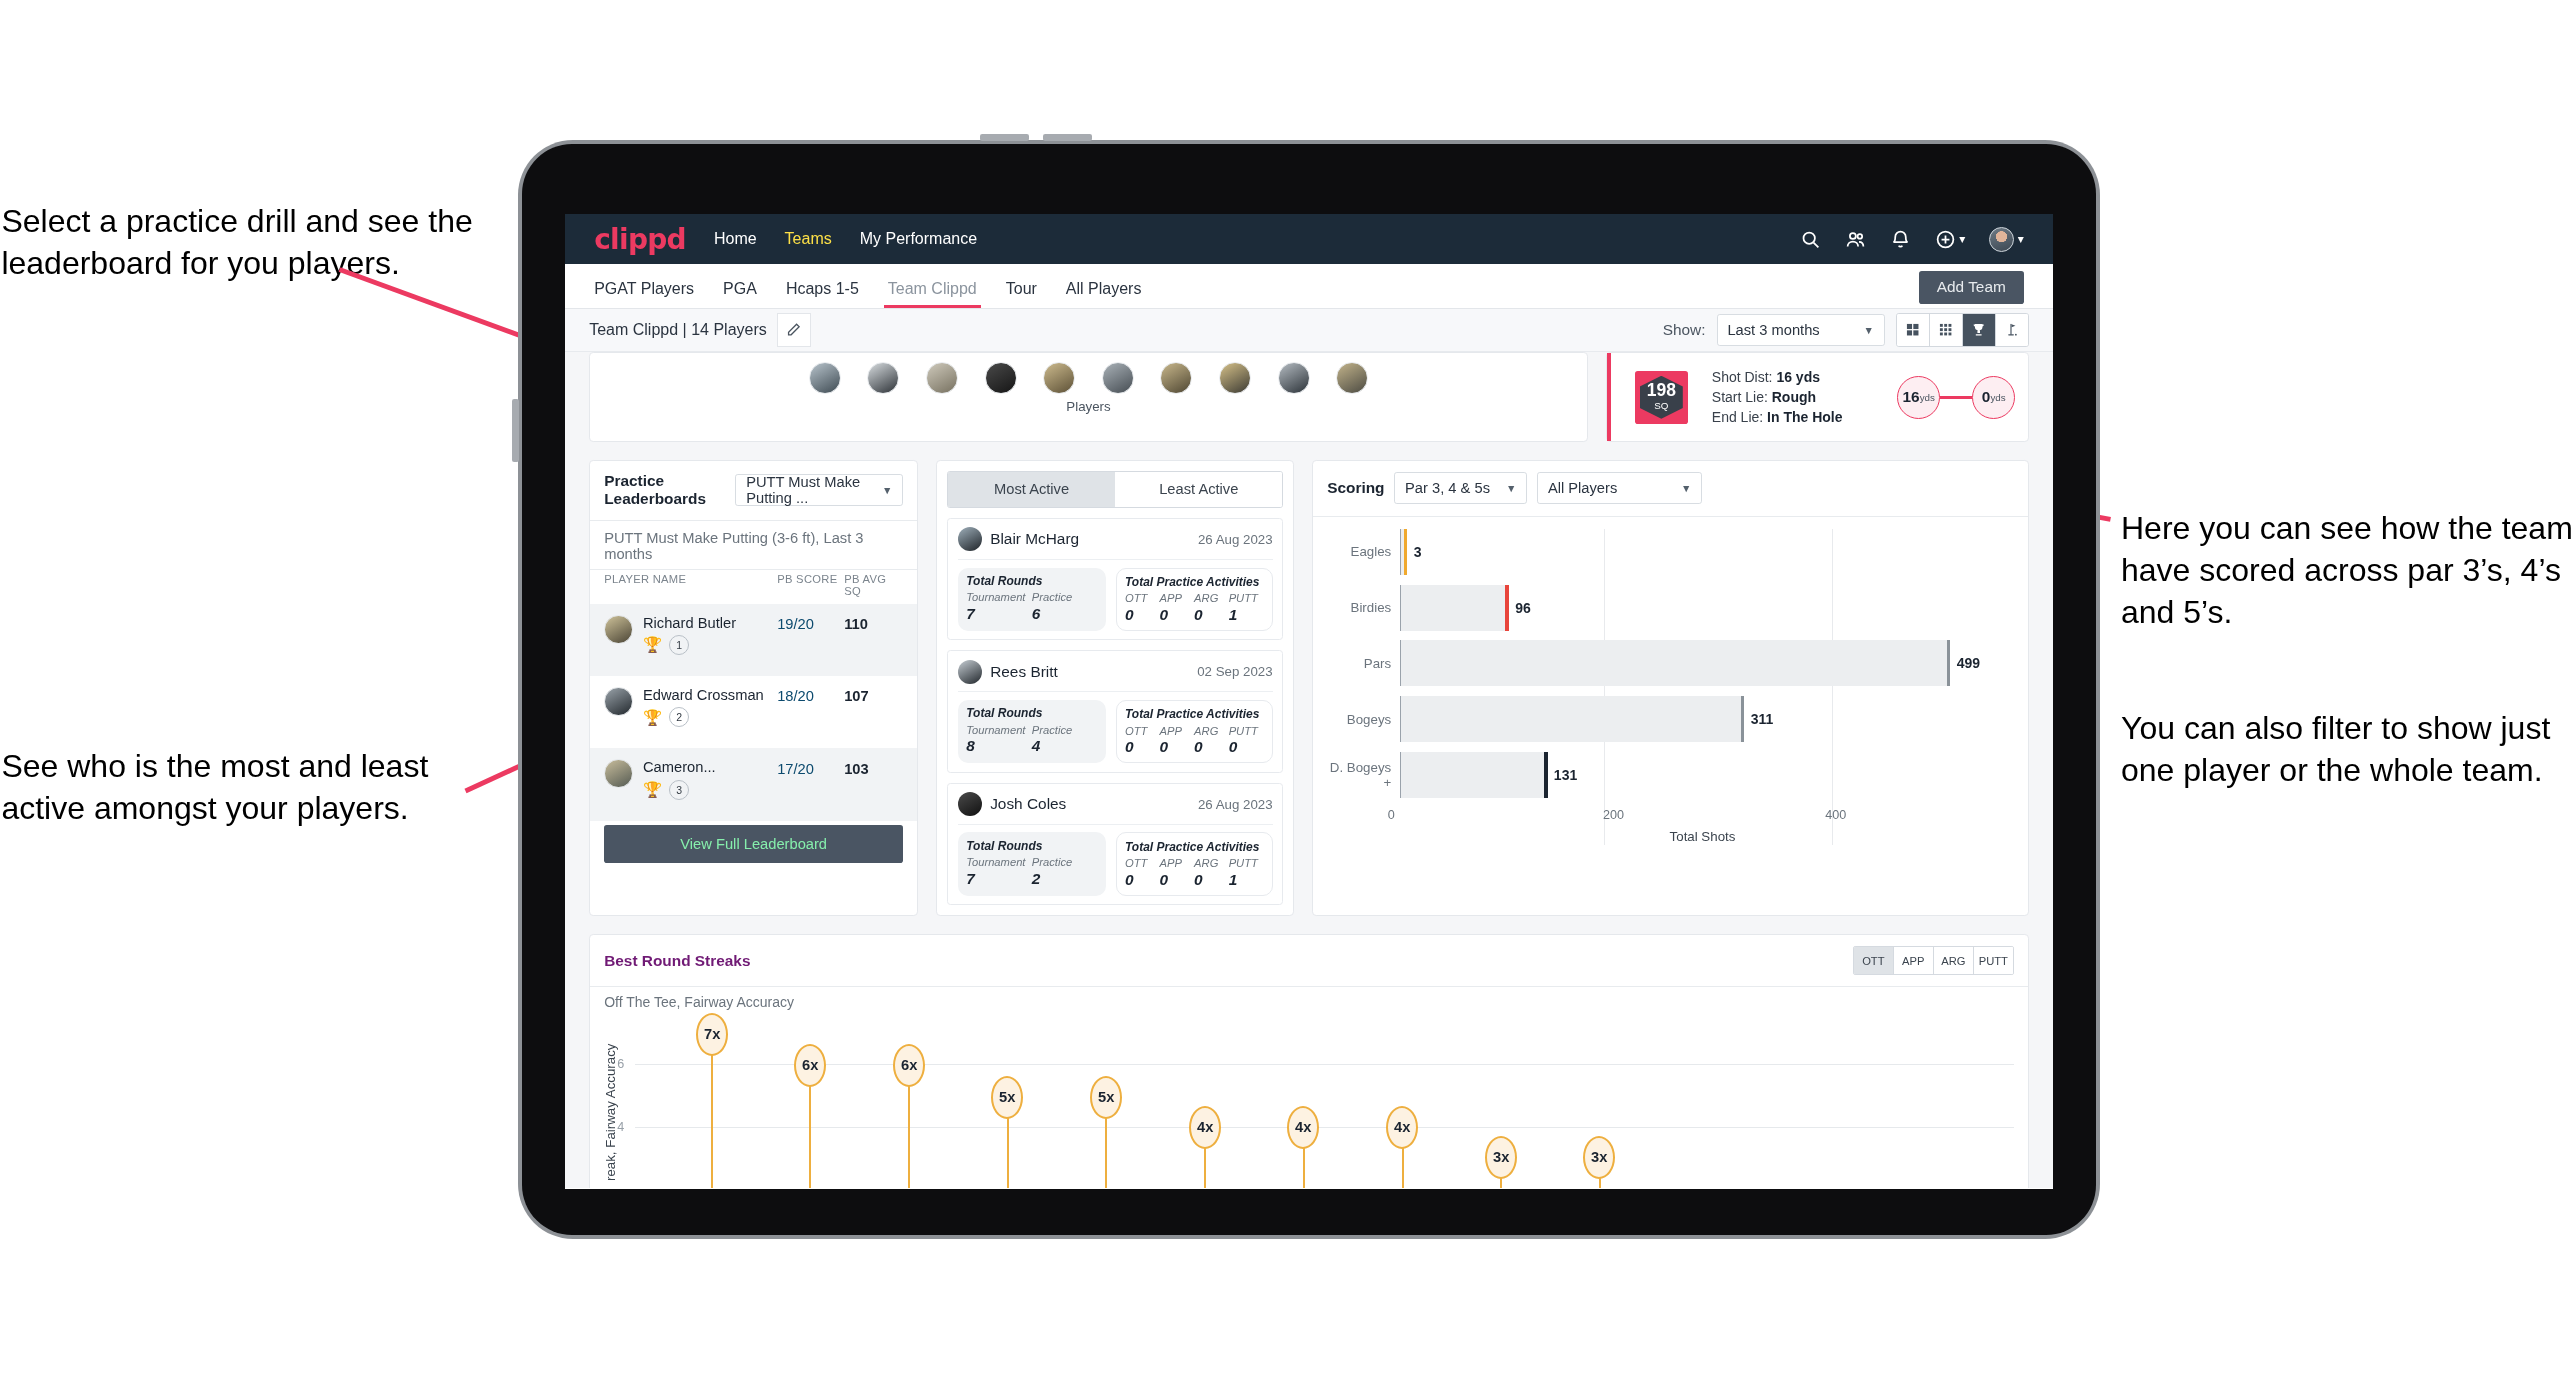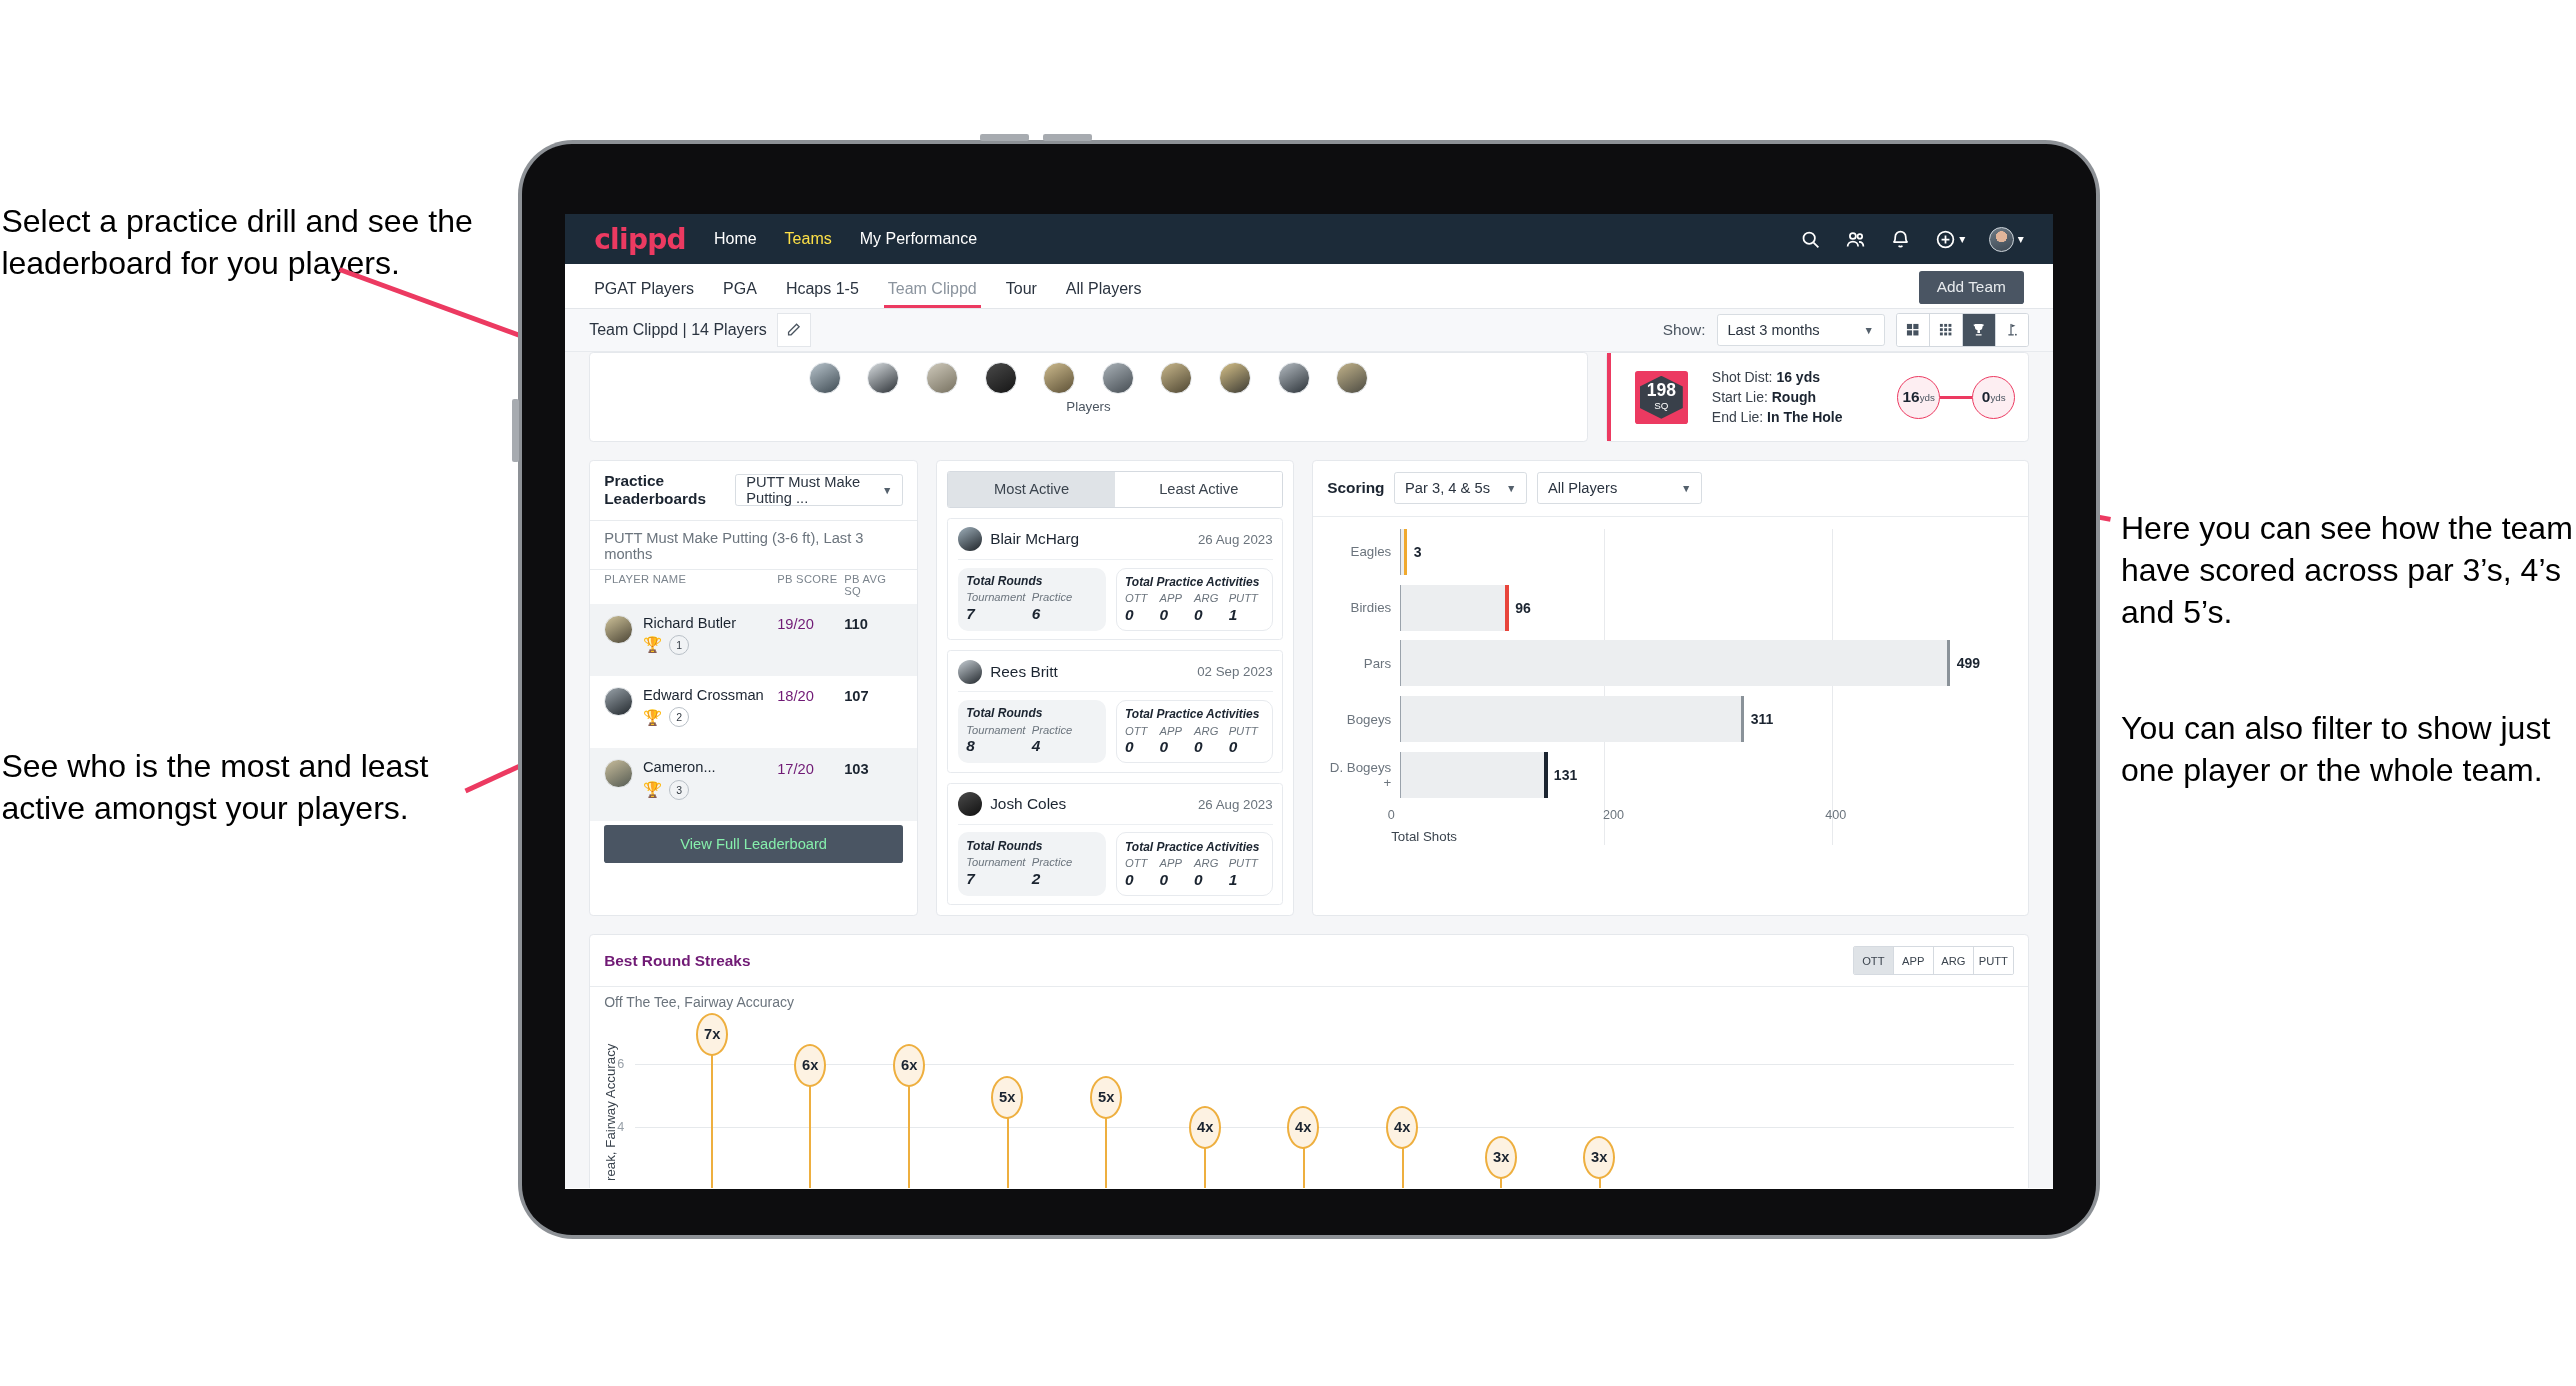--- a/index.html
+++ b/index.html
@@ -92,21 +92,21 @@
   .c-sq{width:59px;}
   .plrow{display:flex;align-items:flex-start;padding:11.2px 14px;min-height:50px;}
   .plrow.alt{background:#f1f3f5;}
   .pl-av{width:29px;height:29px;border-radius:50%;border:1.4px solid #e4e7ea;box-sizing:border-box;flex:0 0 auto;}
   .pl-nm{flex:1 1 auto;margin-left:9.8px;}
   .pl-nm .nm{font-size:14.7px;color:#1b2430;}
   .pl-badges{display:flex;align-items:center;gap:7px;margin-top:4.2px;}
   .trophy{font-size:15.4px;line-height:1;}
   .rankc{width:18px;height:18px;border-radius:50%;border:0.7px solid #b9c0c7;font-size:10.5px;color:#333b44;
     display:flex;align-items:center;justify-content:center;}
-  .pl-val{width:67px;font-size:14.7px;color:#701a75;padding-top:1.4px;}
+  .pl-val{width:67px;font-size:14.7px;color:#0c4a6e;padding-top:1.4px;}
   .pl-sqv{width:59px;font-size:14.7px;color:#1b2430;font-weight:700;padding-top:1.4px;}
   #vfl{margin:4.2px 14px 14px;background:#4a5563;color:#86efac;text-align:center;font-size:14.7px;padding:11.2px 0;border-radius:2.8px;}
   
   #act{width:358px;padding:9.8px;}
   #act-toggle{display:flex;border:0.7px solid #d5dae0;border-radius:2.8px;overflow:hidden;height:35px;}
   .atg{flex:1;display:flex;align-items:center;justify-content:center;font-size:14.7px;color:#3b444e;background:#fff;}
   .atg.on{background:#dfe3e7;}
   .acard{border:0.7px solid #e7eaee;border-radius:3.5px;padding:8.4px 9.8px;margin-top:9.8px;}
   .ahead{display:flex;align-items:center;padding-bottom:7.7px;}
   .a-av{width:24px;height:24px;border-radius:50%;flex:0 0 auto;}
@@ -127,21 +127,21 @@
   #sc-chart{padding:12.6px 14px 7px;position:relative;height:354px;box-sizing:border-box;}
   .bwrap{display:flex;align-items:center;height:46px;margin-bottom:9.8px;position:relative;}
   .blabel{width:64px;text-align:right;padding-right:8.4px;font-size:13.3px;color:#6b747d;flex:0 0 auto;}
   .btrack{flex:1 1 auto;position:relative;height:100%;border-left:1.4px solid #9aa2ab;}
   .bar{position:absolute;left:0;top:0;height:100%;background:#eceef0;}
   .bcap{position:absolute;top:0;height:100%;width:3.5px;}
   .bval{position:absolute;top:50%;transform:translateY(-50%);font-size:14px;font-weight:700;color:#1b2430;white-space:nowrap;}
   .gridl{position:absolute;top:0;bottom:0;width:0.7px;background:#e8eaed;}
   #sc-axis{position:relative;margin-left:64px;height:18px;}
   #sc-axis span{position:absolute;top:0;font-size:12.6px;color:#6b747d;transform:translateX(-50%);}
-  #sc-xlabel{font-size:13.3px;color:#3b444e;margin-top:2.8px;margin-left:64px;}
+  #sc-xlabel{text-align:center;font-size:13.3px;color:#3b444e;margin-top:2.8px;margin-left:64px;}
   
   #row2{margin-top:18px;}
   #streak{padding:0;height:294px;overflow:hidden;position:relative;}
   #st-head{display:flex;align-items:center;padding:11.2px 14px;}
   #st-title{font-size:15.4px;color:#701a75;font-weight:700;}
   #st-seg{margin-left:auto;display:flex;border:0.7px solid #d5dae0;border-radius:2.1px;overflow:hidden;height:26.6px;}
   .seg{width:39px;display:flex;align-items:center;justify-content:center;font-size:11.2px;color:#3b444e;background:#fff;border-right:0.7px solid #d5dae0;}
   .seg:last-child{border-right:none;}
   .seg.on{background:#dfe3e7;}
   #st-sub{padding:7px 14px 0;font-size:14px;color:#1b2430;font-weight:700;}

